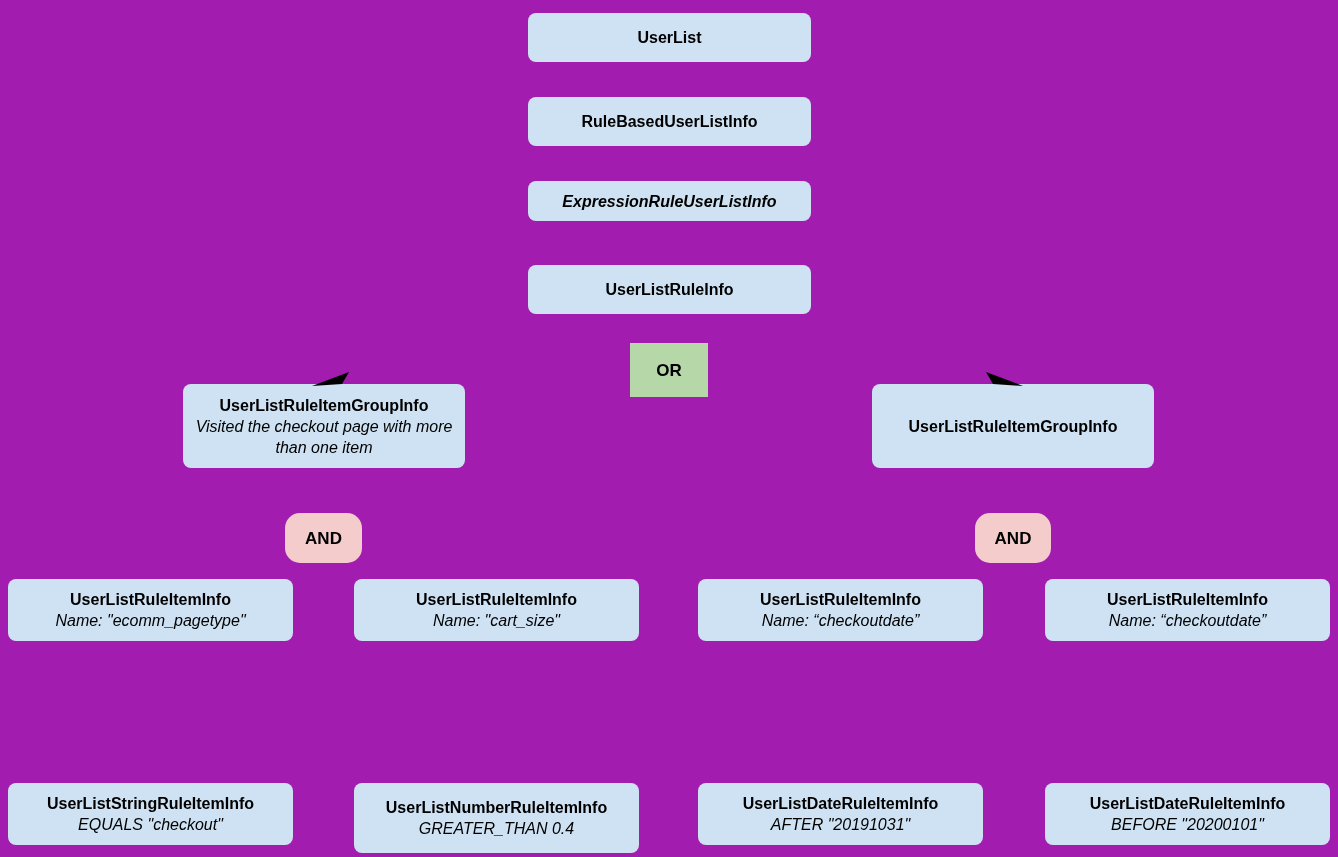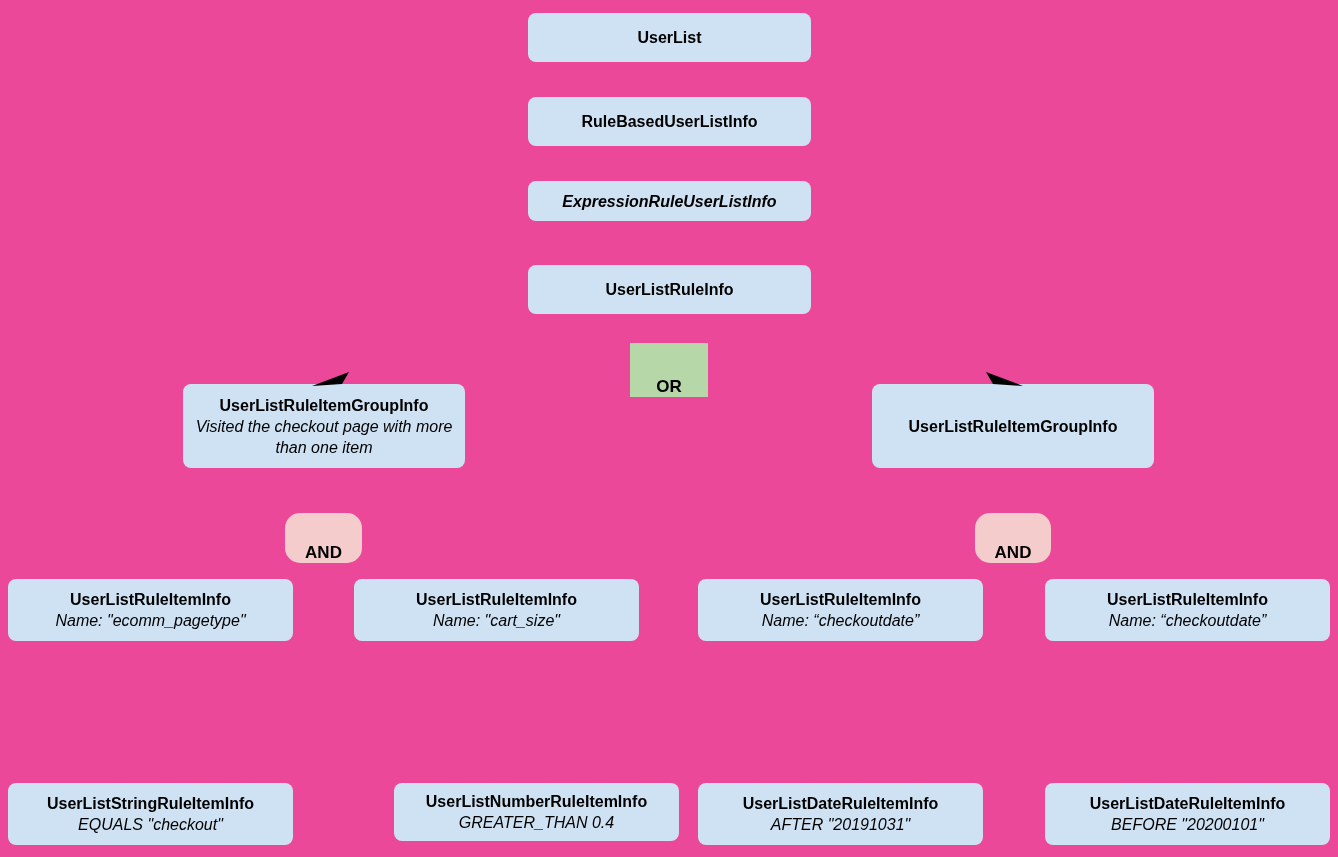--- a/index.html
+++ b/index.html
@@ -5,21 +5,21 @@
   html, body {
     margin: 0;
     padding: 0;
     background: #000000;
     font-family: "Liberation Sans", sans-serif;
   }
   .canvas {
     position: relative;
     width: 1338px;
     height: 857px;
-    background: #ec4899;
+    background: #a21caf;
     overflow: hidden;
   }
   .node {
     position: absolute;
     box-sizing: border-box;
     display: flex;
     flex-direction: column;
     align-items: center;
     justify-content: center;
     text-align: center;
@@ -27,21 +27,20 @@
     line-height: 21px;
   }
   .class-box {
     background: #cfe2f3;
     border-radius: 8px;
   }
   .op-box {
     border-radius: 0;
     font-weight: bold;
     font-size: 17px;
-    justify-content: flex-end;
   }
   .or-box  { background: #b6d7a8; }
   .and-box { background: #f4cccc; border-radius: 15px; }
   .node .title {
     font-weight: bold;
     font-size: 16px;
   }
   .node .note {
     font-style: italic;
     font-size: 16px;
@@ -120,21 +119,21 @@
   <div class="node class-box" style="left:1045px; top:579px; width:285px; height:62px;">
     <span class="title">UserListRuleItemInfo</span>
     <span class="note">Name: “checkoutdate”</span>
   </div>
 
   <div class="node class-box" style="left:8px; top:783px; width:285px; height:62px;">
     <span class="title">UserListStringRuleItemInfo</span>
     <span class="note">EQUALS "checkout"</span>
   </div>
 
-  <div class="node class-box" style="left:354px; top:783px; width:285px; height:58px;margin-left:40px;">
+  <div class="node class-box" style="left:354px; top:783px; width:285px; height:70px;">
     <span class="title">UserListNumberRuleItemInfo</span>
     <span class="note">GREATER_THAN 0.4</span>
   </div>
 
   <div class="node class-box" style="left:698px; top:783px; width:285px; height:62px;">
     <span class="title">UserListDateRuleItemInfo</span>
     <span class="note">AFTER "20191031"</span>
   </div>
 
   <div class="node class-box" style="left:1045px; top:783px; width:285px; height:62px;">

